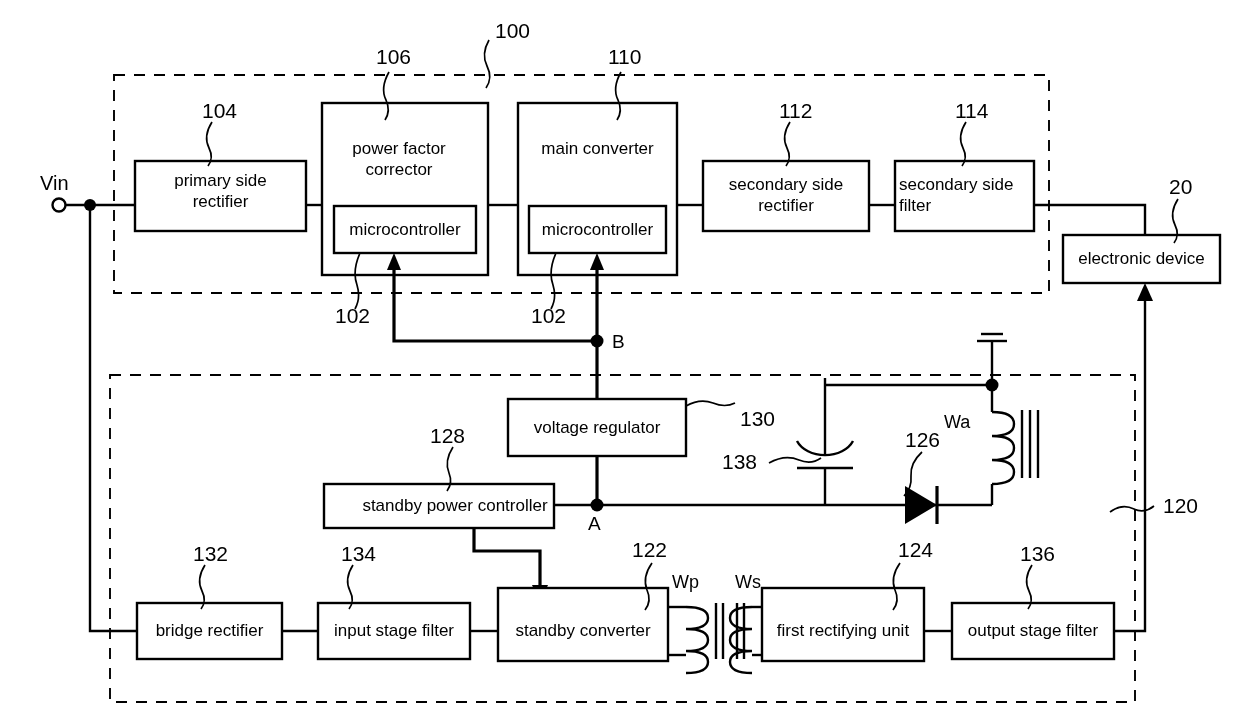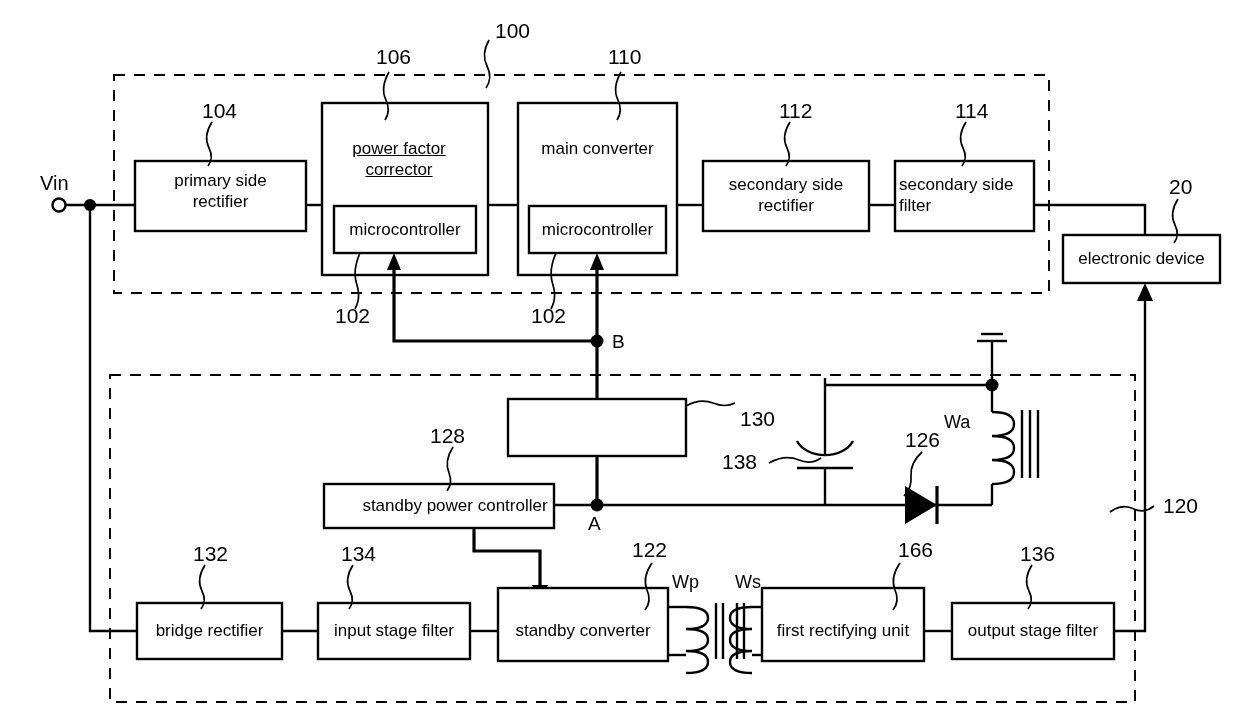--- a/index.html
+++ b/index.html
@@ -208,37 +208,38 @@
     <path class="leader" d="M 353 565 q -9 14 -3 26 q 5 10 -1 18"></path>
     <path class="leader" d="M 652 563 q -10 14 -5 27 q 5 11 -2 20"></path>
     <path class="leader" d="M 900 563 q -10 14 -5 27 q 5 11 -2 20"></path>
     <path class="leader" d="M 1032 565 q -9 14 -3 26 q 5 10 -1 18"></path>
 
   </svg>
 
   <div class="blklbl" style="left:135px; top:170px; width:171px;">primary side
 rectifier</div>
 
-  <div class="blklbl" style="left:322px; top:138px; width:154px;text-decoration:underline;">power factor
+  <div class="blklbl" style="left:322px; top:138px; width:154px;">power factor
 corrector</div>
 
   <div class="blklbl" style="left:334px; top:219px; width:142px;">microcontroller</div>
 
   <div class="blklbl" style="left:518px; top:138px; width:159px;">main converter</div>
 
   <div class="blklbl" style="left:529px; top:219px; width:137px;">microcontroller</div>
 
   <div class="blklbl" style="left:703px; top:174px; width:166px;">secondary side
 rectifier</div>
 
   <div class="blklbl" style="left:899px; top:174px; width:135px; text-align:left;">secondary side
 filter</div>
 
   <div class="blklbl" style="left:1063px; top:248px; width:157px;">electronic device</div>
 
+  <div class="blklbl" style="left:508px; top:417px; width:178px;">voltage regulator</div>
 
   <div class="blklbl" style="left:324px; top:495px; width:262px;">standby power controller</div>
 
   <div class="blklbl" style="left:137px; top:620px; width:145px;">bridge rectifier</div>
 
   <div class="blklbl" style="left:318px; top:620px; width:152px;">input stage filter</div>
 
   <div class="blklbl" style="left:498px; top:620px; width:170px;">standby converter</div>
 
   <div class="blklbl" style="left:762px; top:620px; width:162px;">first rectifying unit</div>
@@ -284,17 +285,17 @@
   <div class="refnum" style="left:905px; top:428px;">126</div>
 
   <div class="refnum" style="left:1163px; top:494px;">120</div>
 
   <div class="refnum" style="left:193px; top:542px;text-align:right;">132</div>
 
   <div class="refnum" style="left:341px; top:542px;">134</div>
 
   <div class="refnum" style="left:632px; top:538px;">122</div>
 
-  <div class="refnum" style="left:898px; top:538px;">166</div>
+  <div class="refnum" style="left:898px; top:538px;">124</div>
 
   <div class="refnum" style="left:1020px; top:542px;">136</div>
 
 </div>
 
 </body></html>

